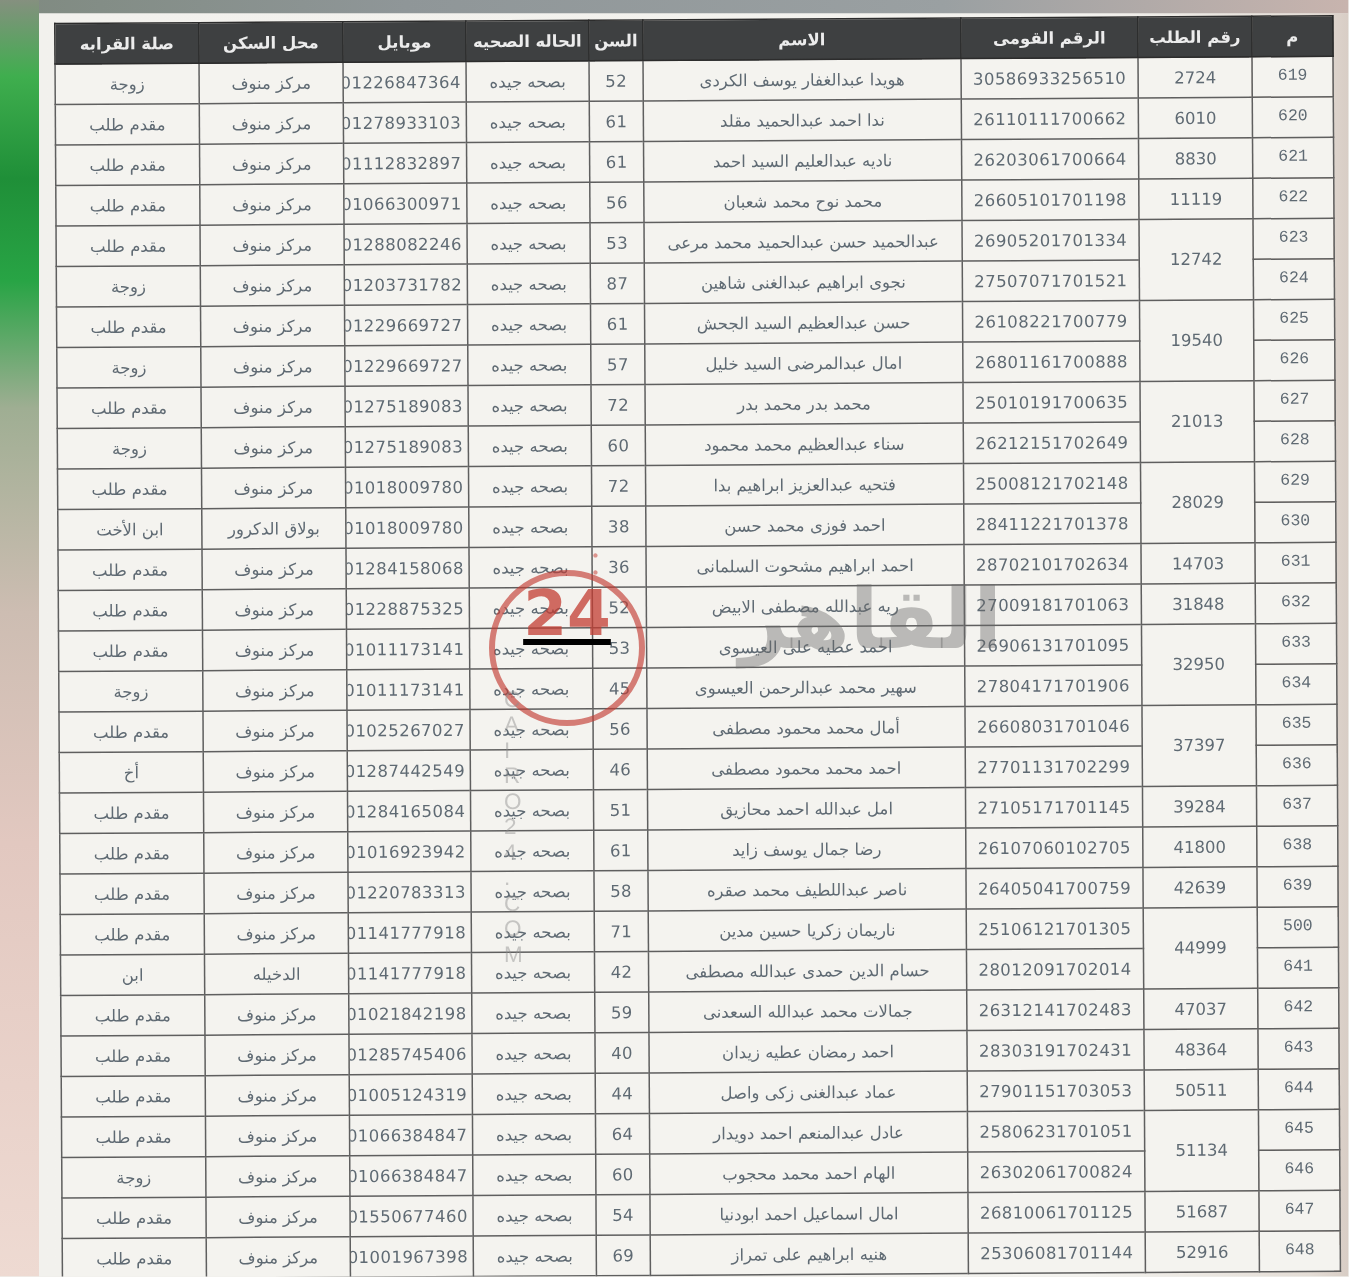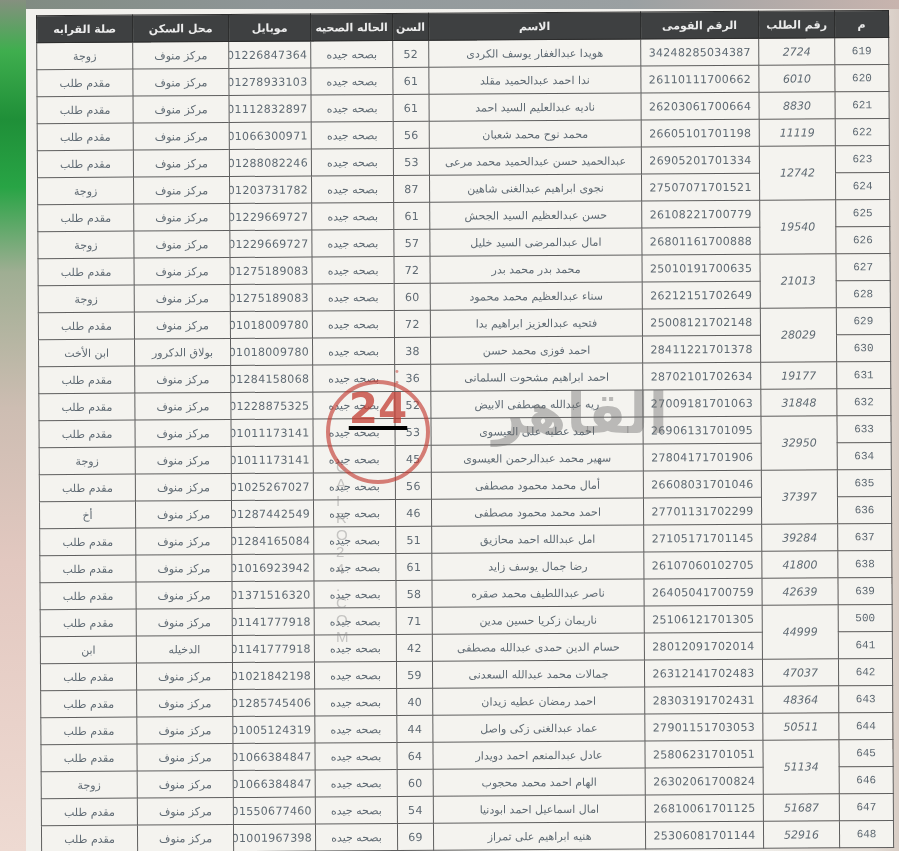--- a/index.html
+++ b/index.html
@@ -35,21 +35,21 @@
   }
   table.grid td{
     border:1px solid #5f5f5f;height:26px;padding:0 3px;
     text-align:center;vertical-align:middle;
     background:#f4f3ef;
     color:#5f6a73;font-size:11px;
     overflow:hidden;white-space:nowrap;
   }
   td.num{font-size:12px;color:#6e7880;letter-spacing:.3px;}
   td.serial{color:#83888d;font-size:12px;font-family:Liberation Mono, monospace;}
-  td.reqno{color:#7d838a;font-size:12px;font-style:italic;}
+  td.reqno{color:#7d838a;font-size:12px;}
   td.name{font-size:11px;}
   .watermark{position:absolute;pointer-events:none;}
   .wm-circle{
     position:absolute;left:326px;top:380px;width:96px;height:96px;
     border:4px solid rgba(195,60,50,.65);border-radius:50%;
     display:flex;align-items:flex-start;justify-content:center;text-decoration:underline;
   }
   .wm-circle span{
     font-size:42px;font-weight:bold;color:rgba(195,60,50,.75);
     font-family:"DejaVu Sans", sans-serif;
@@ -97,21 +97,21 @@
         <th>الحاله الصحيه</th>
         <th>موبايل</th>
         <th>محل السكن</th>
         <th>صلة القرابه</th>
       </tr>
     </thead>
     <tbody id="rows-body">
         <tr>
           <td class="serial">619</td>
           <td class="reqno">2724</td>
-          <td class="num">34248285034387</td>
+          <td class="num">30586933256510</td>
           <td class="name">هويدا عبدالغفار يوسف الكردى</td>
           <td class="num">52</td>
           <td>بصحه جيده</td>
           <td class="num">01226847364</td>
           <td>مركز منوف</td>
           <td>زوجة</td>
         </tr>
         <tr>
           <td class="serial">620</td>
           <td class="reqno">6010</td>
@@ -224,21 +224,21 @@
           <td class="num">28411221701378</td>
           <td class="name">احمد فوزى محمد حسن</td>
           <td class="num">38</td>
           <td>بصحه جيده</td>
           <td class="num">01018009780</td>
           <td>بولاق الدكرور</td>
           <td>ابن الأخت</td>
         </tr>
         <tr>
           <td class="serial">631</td>
-          <td class="reqno">19177</td>
+          <td class="reqno">14703</td>
           <td class="num">28702101702634</td>
           <td class="name">احمد ابراهيم مشحوت السلمانى</td>
           <td class="num">36</td>
           <td>بصحه جيده</td>
           <td class="num">01284158068</td>
           <td>مركز منوف</td>
           <td>مقدم طلب</td>
         </tr>
         <tr>
           <td class="serial">632</td>
@@ -315,21 +315,21 @@
           <td>مركز منوف</td>
           <td>مقدم طلب</td>
         </tr>
         <tr>
           <td class="serial">639</td>
           <td class="reqno">42639</td>
           <td class="num">26405041700759</td>
           <td class="name">ناصر عبداللطيف محمد صقره</td>
           <td class="num">58</td>
           <td>بصحه جيده</td>
-          <td class="num">01371516320</td>
+          <td class="num">01220783313</td>
           <td>مركز منوف</td>
           <td>مقدم طلب</td>
         </tr>
         <tr>
           <td class="serial">500</td>
           <td class="reqno" rowspan="2">44999</td>
           <td class="num">25106121701305</td>
           <td class="name">ناريمان زكريا حسين مدين</td>
           <td class="num">71</td>
           <td>بصحه جيده</td>

